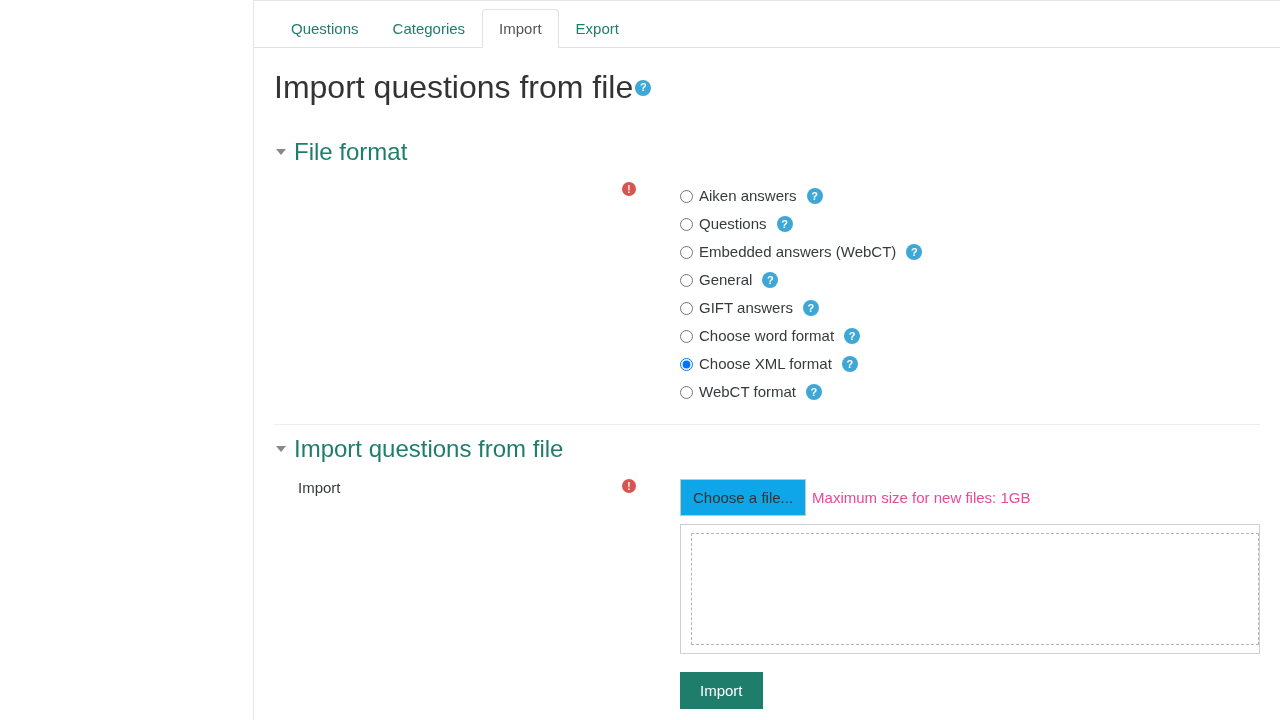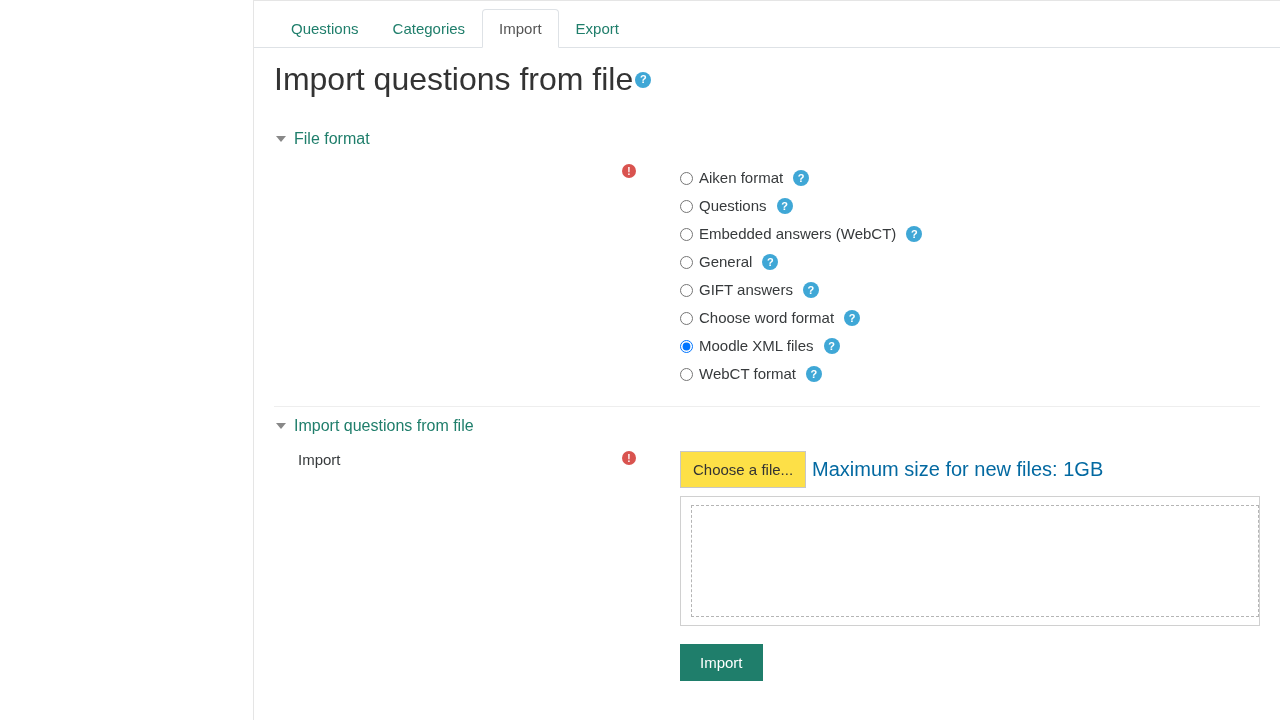--- a/index.html
+++ b/index.html
@@ -35,21 +35,21 @@
 .tab.active {
   color: #555;
   background: #fff;
   border-color: #dee2e6 #dee2e6 #fff;
 }
 .main { padding: 6px 20px 20px 20px; }
 .page-title {
   font-size: 32px;
   font-weight: 300;
   color: #333;
-  margin: 6px 0 22px 0;
+  margin: 14px 0 22px 0;
   line-height: 1.2;
 }
 .help-icon {
   display: inline-flex;
   width: 16px;
   height: 16px;
   background: #3fa7d6;
   border-radius: 50%;
   color: #fff;
   font-size: 11px;
@@ -61,21 +61,21 @@
 }
 .page-title .help-icon { margin-left: 2px; position: relative; top: -2px; }
 .section { border-bottom: 1px solid #eee; }
 .section-header {
   display: flex;
   align-items: center;
   padding: 10px 0;
   cursor: pointer;
 }
 .section-title {
-  font-size: 16px;
+  font-size: 24px;
   font-weight: 400;
   color: #1f7e6b;
 }
 .caret {
   width: 0; height: 0;
   margin-right: 8px;
   margin-left: 2px;
 }
 .caret.down {
   border-left: 5px solid transparent;
@@ -120,28 +120,28 @@
   line-height: 1.6;
 }
 .radio-row input[type="radio"] {
   width: 13px; height: 13px;
   margin-right: 6px;
   cursor: pointer;
 }
 .radio-label { margin-right: 10px; }
 .file-row { display: flex; align-items: center; gap: 6px; }
 .choose-file-btn {
-  background: #fde047;
+  background: #0ea5e9;
   border: 1px solid #c7c7c7;
   padding: 9px 12px;
   font-size: 15px;
   cursor: pointer;
   color: #333;
 }
-.max-size { color: #0369a1; font-size: 20px; }
+.max-size { color: #ec4899; font-size: 15px; }
 .dropzone {
   border: 1px solid #d0d0d0;
   margin-top: 8px;
   padding: 8px 0 8px 10px;
   min-height: 128px;
 }
 .dropzone-inner {
   border: 1px dashed #b5b5b5;
   height: 112px;
   min-width: 100%;
@@ -183,21 +183,21 @@
         <span class="section-title">File format</span>
       </div>
       <div class="section-body">
         <div class="label-col">
           <span></span>
           <span class="required-icon">!</span>
         </div>
         <div class="content-col">
           <div class="radio-row">
             <input type="radio" name="ff" style="">
-            <span class="radio-label">Aiken format</span>
+            <span class="radio-label">Aiken answers</span>
             <span class="help-icon">?</span>
           </div>
           <div class="radio-row">
             <input type="radio" name="ff" style="">
             <span class="radio-label">Questions</span>
             <span class="help-icon">?</span>
           </div>
           <div class="radio-row">
             <input type="radio" name="ff" style="">
             <span class="radio-label">Embedded answers (WebCT)</span>
@@ -213,21 +213,21 @@
             <span class="radio-label">GIFT answers</span>
             <span class="help-icon">?</span>
           </div>
           <div class="radio-row">
             <input type="radio" name="ff" style="">
             <span class="radio-label">Choose word format</span>
             <span class="help-icon">?</span>
           </div>
           <div class="radio-row">
             <input type="radio" name="ff" checked="" style="">
-            <span class="radio-label">Moodle XML files</span>
+            <span class="radio-label">Choose XML format</span>
             <span class="help-icon">?</span>
           </div>
           <div class="radio-row">
             <input type="radio" name="ff" style="">
             <span class="radio-label">WebCT format</span>
             <span class="help-icon">?</span>
           </div>
         </div>
       </div>
     </div>

